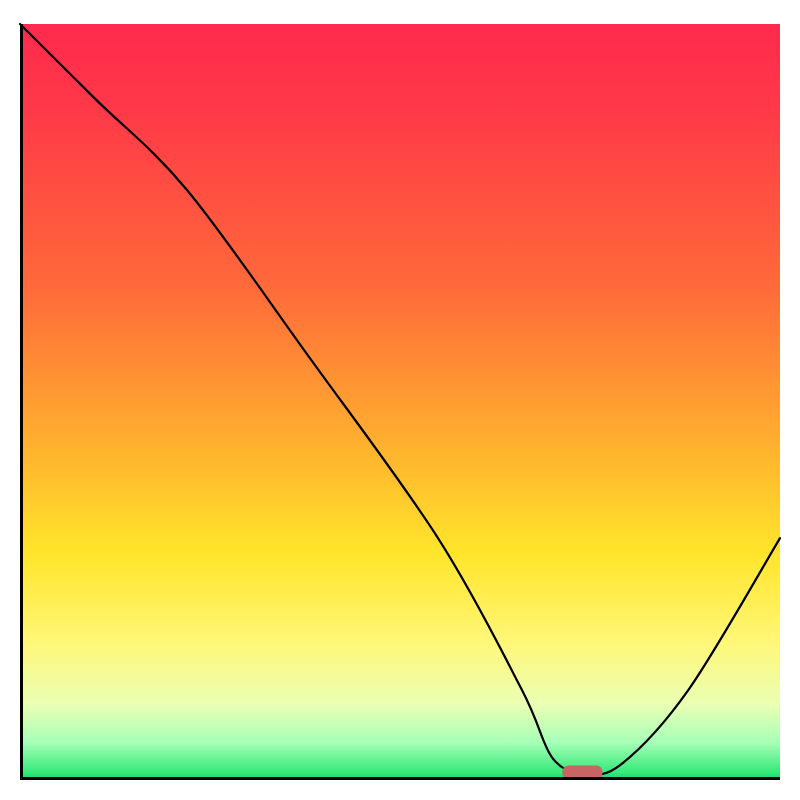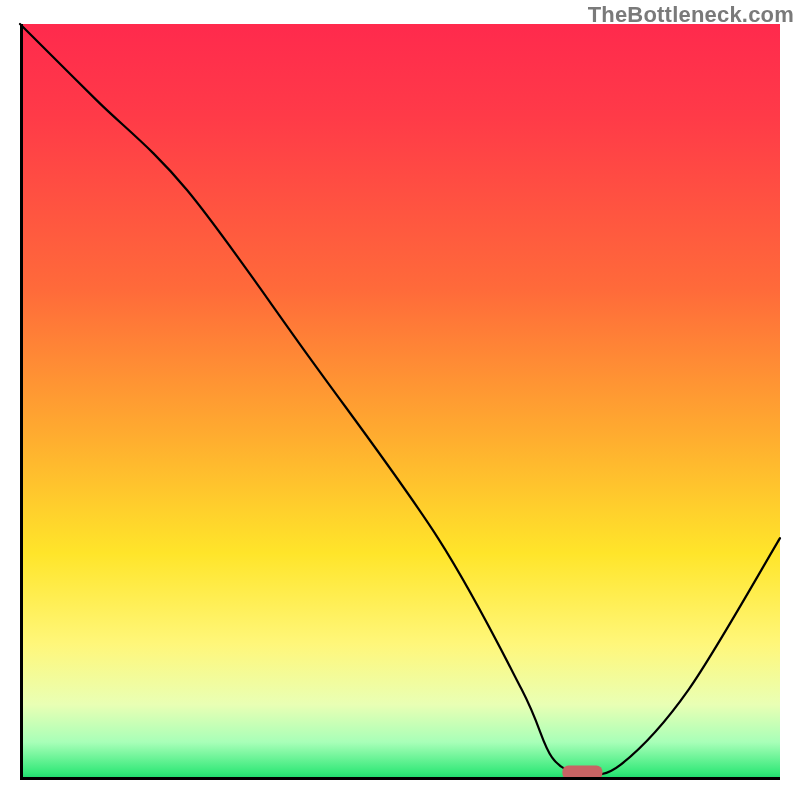--- a/index.html
+++ b/index.html
@@ -88,21 +88,20 @@
     color: #7a7a7a;
     letter-spacing: 0.2px;
     user-select: none;
   }
 </style>
 </head>
 <body>
 
 <div class="stage">
 
-  <div class="watermark">TheBottleneck.com</div>
 
   <div class="plot-area">
     <div class="gradient"></div>
 
     <svg class="curve" viewBox="0 0 760 756" preserveAspectRatio="none">
       <path class="curve-path" d="M 0.0 0.0 C 12.7 12.6, 48.1 47.9, 76.0 75.6 C 103.9 103.3, 131.7 123.5, 167.2 166.3 C 202.7 209.2, 247.0 274.7, 288.8 332.6 C 330.6 390.6, 382.5 458.6, 418.0 514.1 C 453.5 569.5, 482.6 628.7, 501.6 665.3 C 520.6 701.8, 521.9 719.5, 532.0 733.3 C 542.1 747.2, 551.0 747.2, 562.4 748.4 C 573.8 749.7, 582.7 754.7, 600.4 740.9 C 618.1 727.0, 642.2 703.1, 668.8 665.3 C 695.4 627.5, 744.8 539.3, 760.0 514.1"></path>
       <rect class="marker" x="542.4" y="741.4" width="40" height="14" rx="6" ry="6"></rect>
     </svg>
 
     <div class="axis-left"></div>

